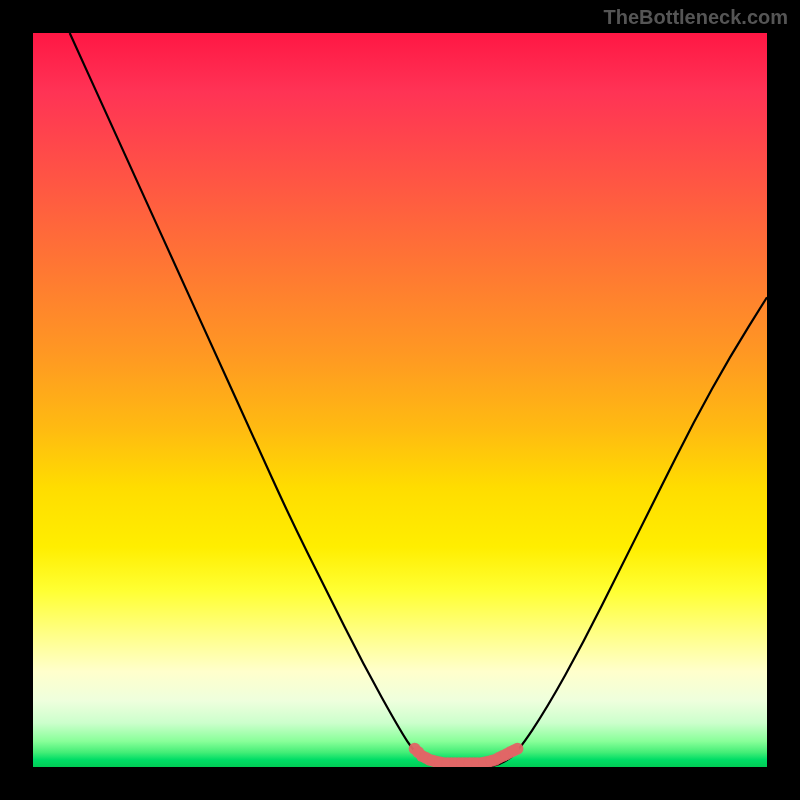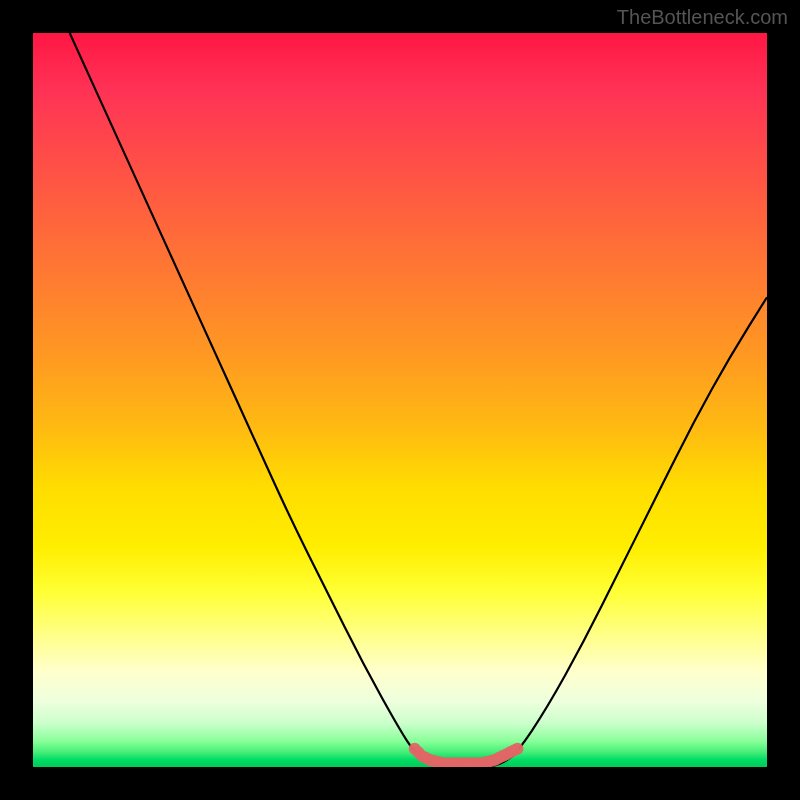--- a/index.html
+++ b/index.html
@@ -36,21 +36,21 @@
       #00dd66 99%,
       #00cc55 100%
     );
   }
   .watermark {
     position: absolute;
     top: 6px;
     right: 12px;
     color: #555;
     font-size: 20px;
-    font-weight: 400;
+    font-weight: 700;
     z-index: 10;
   }
   svg.curve {
     position: absolute;
     left: 33px;
     top: 33px;
     width: 734px;
     height: 734px;
     z-index: 5;
   }

